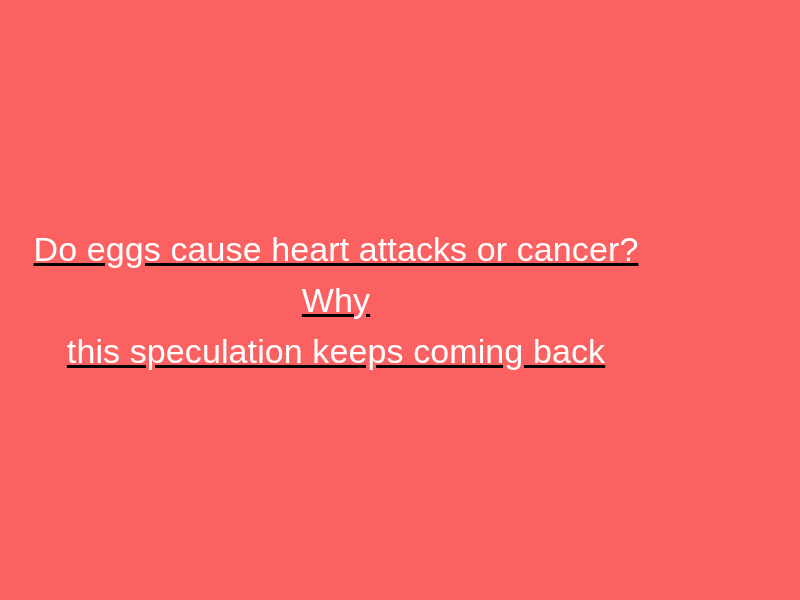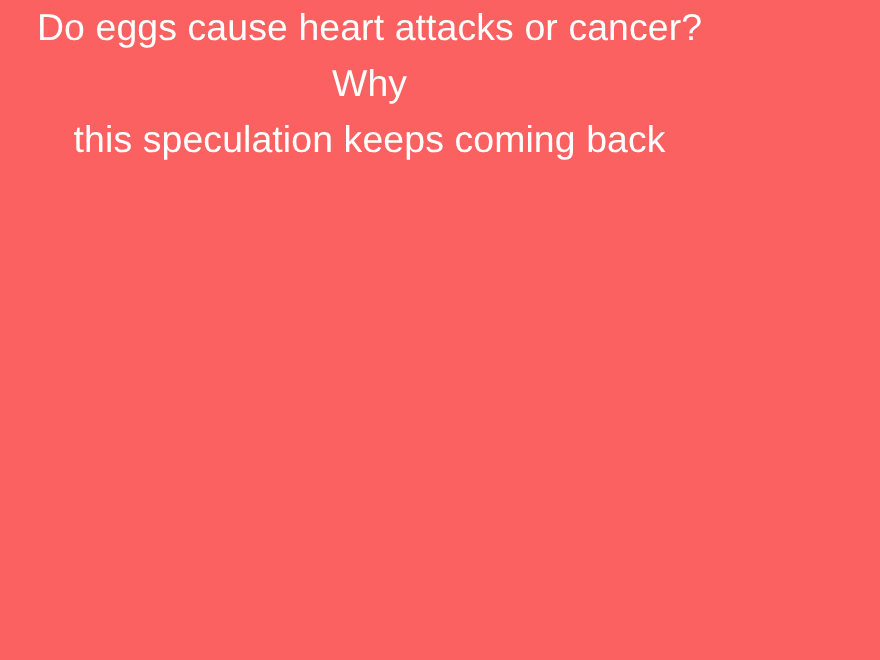--- a/index.html
+++ b/index.html
@@ -17,22 +17,23 @@
   }
 
   
   #share-card {
     position: relative;
     box-sizing: border-box;
     width: 672px;
     height: 600px;
     background-color: #fb6161;
     display: flex;
-    align-items: flex-start;
+    align-items: center;
     justify-content: center;
+    text-decoration: underline;
   }
 
   
   #headline-block {
     width: 690px;
     margin: 0;
     padding: 0;
     text-align: center;
     
     transform: translateY(0px);

